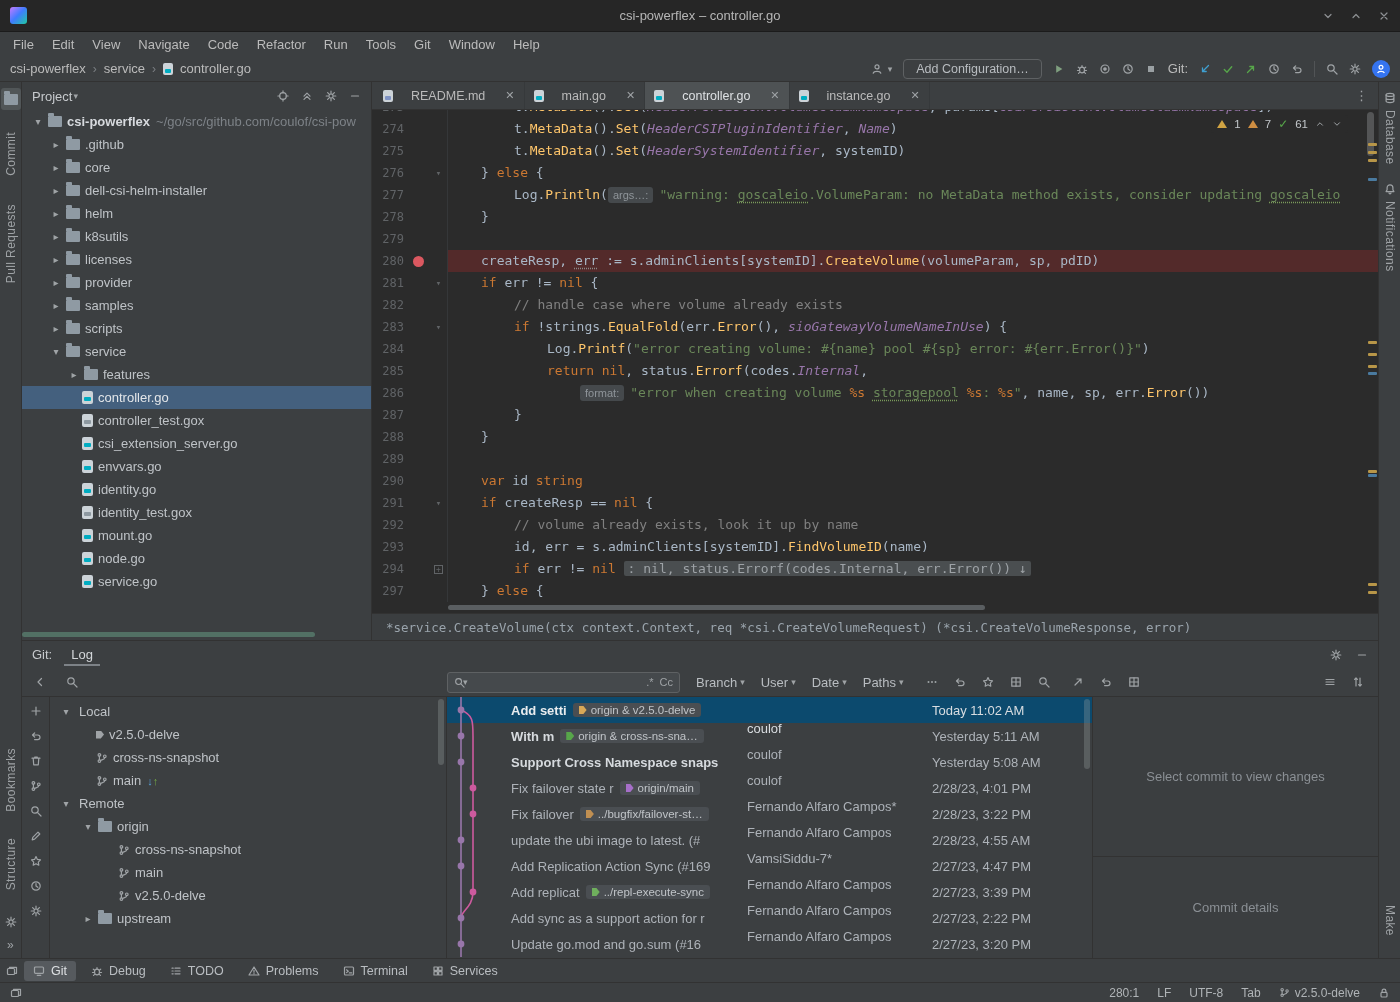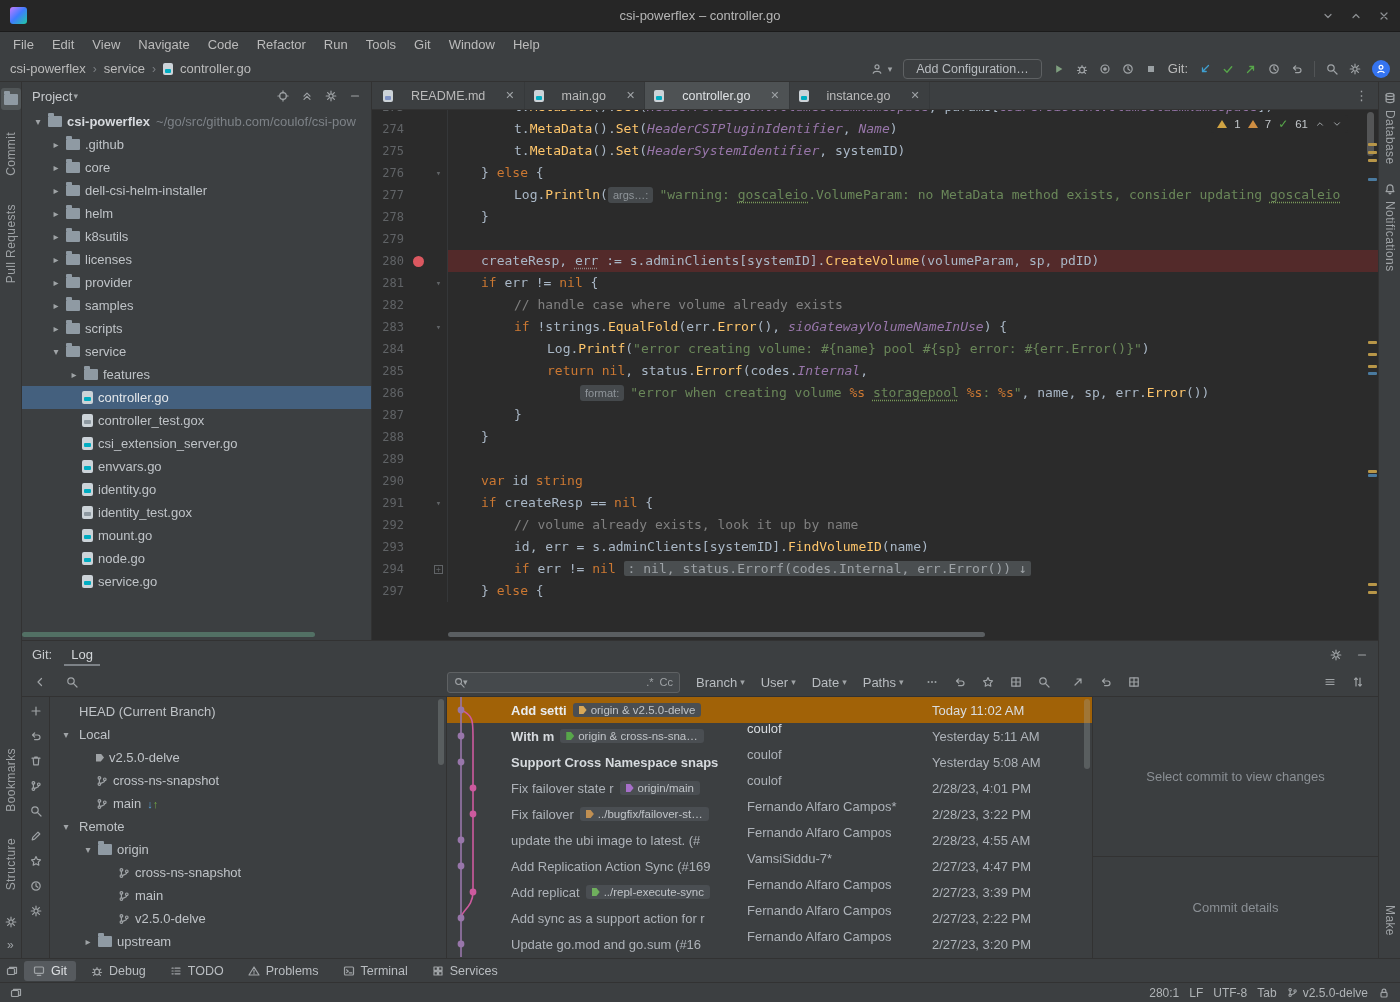--- a/index.html
+++ b/index.html
@@ -116,21 +116,21 @@
   .git-branches { width:397px; flex:none; border-right:1px solid #323232; position:relative; overflow:hidden; padding-top:3px; }
   .brow { height:23px; display:flex; align-items:center; white-space:nowrap; }
   .brow .tchev { width:16px; }
   .blabel { color:#bfc3c7; margin-left:5px; }
   .sync-arrows { margin-left:6px; font-size:11px; }
   .sync-arrows .dn { color:#56a0d6; } .sync-arrows .up { color:#73a945; }
   .bscroll { position:absolute; right:2px; top:2px; width:6px; height:66px; background:rgba(160,164,167,.3); border-radius:3px; }
 
   .git-commits { width:646px; flex:none; border-right:1px solid #323232; position:relative; overflow:hidden; }
   .crow { height:26px; display:flex; align-items:center; color:#adb2b8; }
-  .crow.selected { background:#a16207; color:#d9dde1; }
+  .crow.selected { background:#0c4a6e; color:#d9dde1; }
   .cgraph { width:64px; flex:none; height:100%; }
   .cmsg { flex:1; min-width:0; display:flex; align-items:center; overflow:hidden; white-space:nowrap; }
   .cmsg .m { overflow:hidden; text-overflow:clip; flex:none; }
   .crow.bold .m { font-weight:bold; color:#d6dade; }
   .crow.selected .m { color:#e8ecef; }
   .cbadge { display:inline-flex; align-items:center; gap:4px; background:#4a4e52; border-radius:3px; padding:1px 6px; font-size:11.5px; color:#c0c4c8; margin-left:6px; flex:none; }
   .cauthor { width:185px; flex:none; overflow:hidden; white-space:nowrap;margin-top:36px; }
   .cdate { width:160px; flex:none; overflow:hidden; white-space:nowrap; }
   .graph-svg { position:absolute; left:0; top:0; pointer-events:none; }
   .cscroll { position:absolute; right:2px; top:2px; width:6px; height:70px; background:rgba(160,164,167,.3); border-radius:3px; }
@@ -138,21 +138,21 @@
   .git-details { flex:1; min-width:0; background:#3b3e40; display:flex; flex-direction:column; }
   .gd-top { flex:1; display:flex; align-items:center; justify-content:center; color:#8a8f94; }
   .gd-div { height:1px; background:#323232; }
   .gd-bottom { height:101px; display:flex; align-items:center; justify-content:center; color:#8a8f94; }
 
   
   .bottombar { height:24px; background:#3c3f41; border-top:1px solid #323232; display:flex; align-items:center; padding-left:6px; gap:6px; flex:none; }
   .btab { display:flex; align-items:center; gap:6px; padding:2px 9px; border-radius:3px; color:#b9bdc1; font-size:12.5px; height:20px; }
   .btab.active { background:#565a5e; color:#dde0e3; }
   .statusbar { height:20px; background:#3c3f41; border-top:1px solid #323232; display:flex; align-items:center; padding:0 10px; font-size:12px; color:#b0b4b7; flex:none; }
-  .sb-right { margin-left:auto; display:flex; align-items:center; gap:10px; }
+  .sb-right { margin-left:auto; display:flex; align-items:center; gap:18px; }
   .sb-item { display:flex; align-items:center; gap:5px; }
 
   .icn { display:inline-flex; align-items:center; justify-content:center; line-height:0; }
   .folder-glyph { width:14px; height:11px; position:relative; background:#8f9aa3; border-radius:1px; flex:none; margin-left:2px; }
   .folder-glyph::before { content:""; position:absolute; top:-3px; left:0; width:6px; height:3px; background:#8f9aa3; border-radius:1px 1px 0 0; }
   .tagshape { width:8px; height:8px; flex:none; clip-path:polygon(0 0,60% 0,100% 50%,60% 100%,0 100%); }
 </style>
 </head>
 <body>
 
@@ -592,20 +592,21 @@
             <div class="smark" style="top: 243px; background: rgb(184, 150, 72);"></div>
             <div class="smark" style="top: 255px; background: rgb(184, 150, 72);"></div>
             <div class="smark" style="top: 262px; background: rgb(74, 122, 159);"></div>
             <div class="smark" style="top: 360px; background: rgb(184, 150, 72);"></div>
             <div class="smark" style="top: 364px; background: rgb(74, 122, 159);"></div>
             <div class="smark" style="top: 473px; background: rgb(184, 150, 72);"></div>
             <div class="smark" style="top: 481px; background: rgb(184, 150, 72);"></div>
           </div>
         <div class="hscroll"></div>
       </div>
+      <div class="ctxbar">*service.CreateVolume(ctx context.Context, req *csi.CreateVolumeRequest) (*csi.CreateVolumeResponse, error)</div>
     </section>
   </div>
 
   <section class="gitpanel">
     <div class="git-header">
       <span class="git-title">Git:</span>
       <span class="git-tab">Log</span>
       <span class="git-hicons">
         <span class="icn" id="ic-ggear">
             <svg width="12" height="12" viewBox="0 0 12 12">
@@ -822,24 +823,20 @@
             <svg width="12" height="12" viewBox="0 0 12 12">
               <g stroke="#9fa3a6" fill="none" stroke-width="1.2" stroke-linecap="round" stroke-linejoin="round">
                 <circle cx="6" cy="6" r="2.1"></circle>
                 <path d="M6 1.2v1.6M6 9.2v1.6M1.2 6h1.6M9.2 6h1.6M2.6 2.6l1.1 1.1M8.3 8.3l1.1 1.1M9.4 2.6L8.3 3.7M3.7 8.3L2.6 9.4"></path>
               </g>
             </svg>
           </span>
         </div>
       <div class="git-branches" id="gbranches">
         <div class="bscroll"></div>
-      <div class="brow" style="padding-left: 8px;">
-            <span class="tchev"></span>
-            <span class="blabel">HEAD (Current Branch)</span>
-          </div>
           <div class="brow" style="padding-left: 8px;">
             <span class="tchev">▾</span>
             <span class="blabel">Local</span>
           </div>
           <div class="brow" style="padding-left: 30px;">
             <span class="tchev"></span>
             <span class="tagshape" style="background: rgb(159, 163, 166);"></span>
             <span class="blabel">v2.5.0-delve</span>
           </div>
           <div class="brow" style="padding-left: 30px;">

